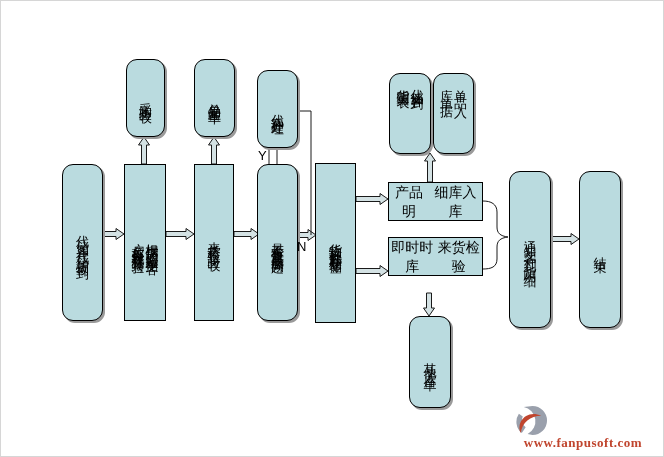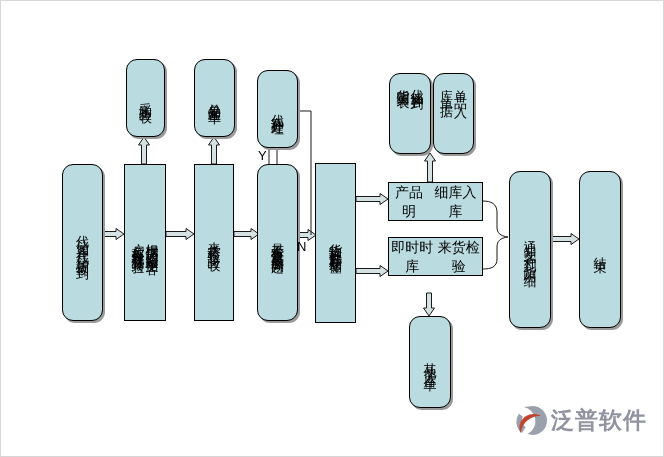--- a/index.html
+++ b/index.html
@@ -128,17 +128,17 @@
   <div class="branch-label" style="left:257px;top:147px;">Y</div>
   <div class="branch-label" style="left:296px;top:238px;">N</div>
 
   <div id="logo">
     <div class="row">
       <svg width="33" height="33" viewBox="0 0 34 34">
         <path d="M18,2 a15,15 0 0 1 15,15 a15,15 0 0 1 -15,15 l-5,-1 a15,15 0 0 0 -4,-28 z" fill="#9aa0ac"></path>
         <path d="M4,10 a15,15 0 0 0 3,20 l4,-6 a9,9 0 0 1 -3,-11 z" fill="#9aa0ac"></path>
         <path d="M6,30 c1,-11 10,-18 21,-18 c-9,-4 -17,-1 -21,6 c-2,4 -2,9 0,12 z" fill="#c0452e"></path>
       </svg>
-      <span class="brand">泛普软件</span>
     </div>
+    <div class="url">www.fanpusoft.com</div>
   </div>
 
 </div>
 
 </body></html>

